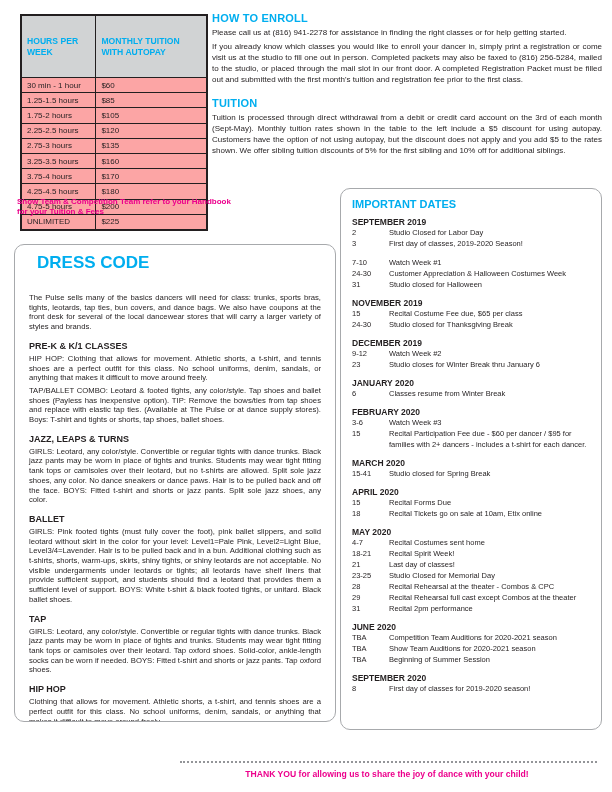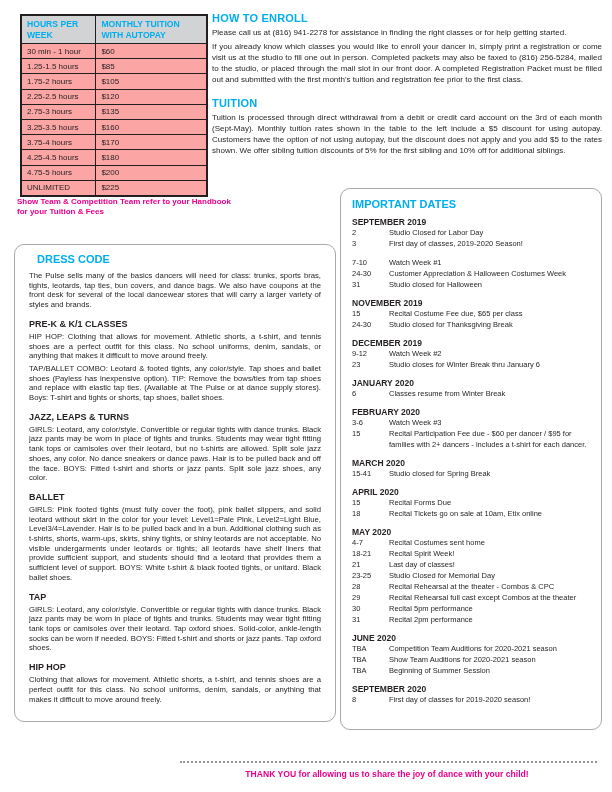--- a/index.html
+++ b/index.html
@@ -14,21 +14,21 @@
 
   
   .price-table {
     position:absolute; left:20px; top:14px; width:188px;
     border-collapse:collapse;
     border:2px solid #231F20;
   }
   .price-table th {
     background:#D1D3D4; color:#00AEEF;
     font-size:8.6px; line-height:10.5px; font-weight:bold;
-    text-align:left; padding:3px 5px;
+    text-align:left; padding:20px 5px;
     border:1px solid #231F20;
   }
   .price-table td {
     font-size:8px; padding:2.6px 5px;
     border:1px solid #231F20;
     background:#fca5a5;
   }
   .team-note {
     position:absolute; left:17px; top:197px; width:220px;
     color:#EC008C; font-weight:bold; font-size:8px; line-height:10px;
@@ -52,21 +52,21 @@
   .ditem { display:flex; font-size:7.5px; line-height:11px; }
   .ditem .d { width:37px; flex:none; }
   .ditem .e { flex:1; }
 
   
   .dress-box {
     position:absolute; left:14px; top:244px; width:322px; height:478px;
     border:1.5px solid #A7A9AC; border-radius:10px;
     padding:8px 14px; overflow:hidden;
   }
-  .dress-title { color:#00AEEF; font-weight:bold; font-size:11px; margin-bottom:6px;padding-left:8px; }
+  .dress-title { color:#00AEEF; font-weight:bold; font-size:17px; margin-bottom:20px;padding-left:8px; }
   .dress-box p { font-size:7.7px; line-height:9.7px; text-align:justify; margin-top:3px; }
   .dress-sec-h { font-size:9px; font-weight:bold; color:#231F20; margin-top:9px; }
 
   
   .footer-line {
     position:absolute; left:180px; width:417px; top:761px;
     border-top:2px dotted #939598;
   }
   .thank-you {
     position:absolute; right:15px; top:769px; width:420px;
@@ -252,24 +252,20 @@
       </div>
     <div class="ditem">
         <span class="d">28</span>
         <span class="e">Recital Rehearsal at the theater - Combos &amp; CPC</span>
       </div>
     <div class="ditem">
         <span class="d">29</span>
         <span class="e">Recital Rehearsal full cast except Combos at the theater</span>
       </div>
     <div class="ditem">
-        <span class="d">30</span>
-        <span class="e">Recital 5pm performance</span>
-      </div>
-    <div class="ditem">
         <span class="d">31</span>
         <span class="e">Recital 2pm performance</span>
       </div>
   </div>
 
   <div class="month">
     <div class="month-name">JUNE 2020</div>
     <div class="ditem">
         <span class="d">TBA</span>
         <span class="e">Competition Team Auditions for 2020-2021 season</span>

